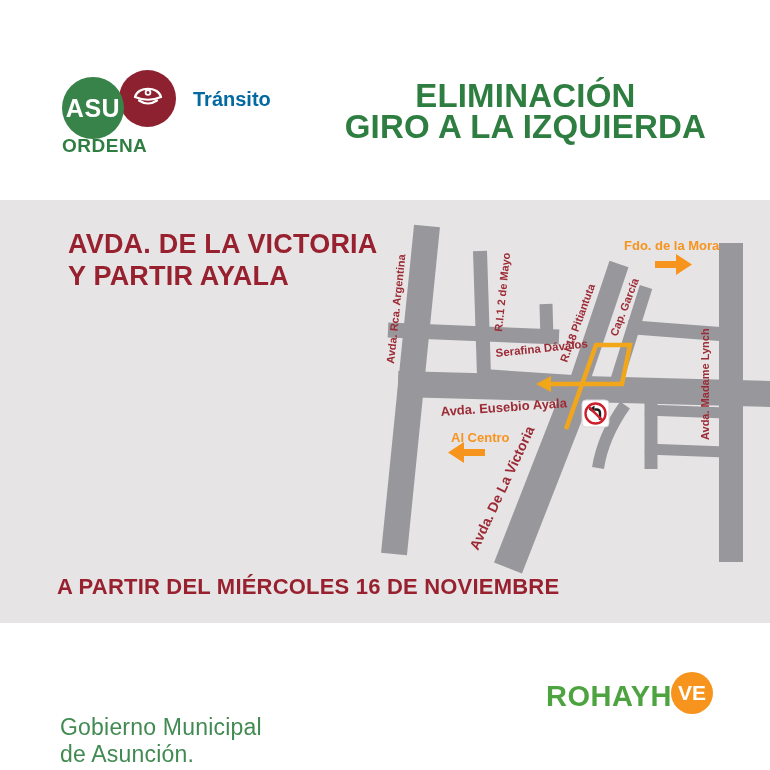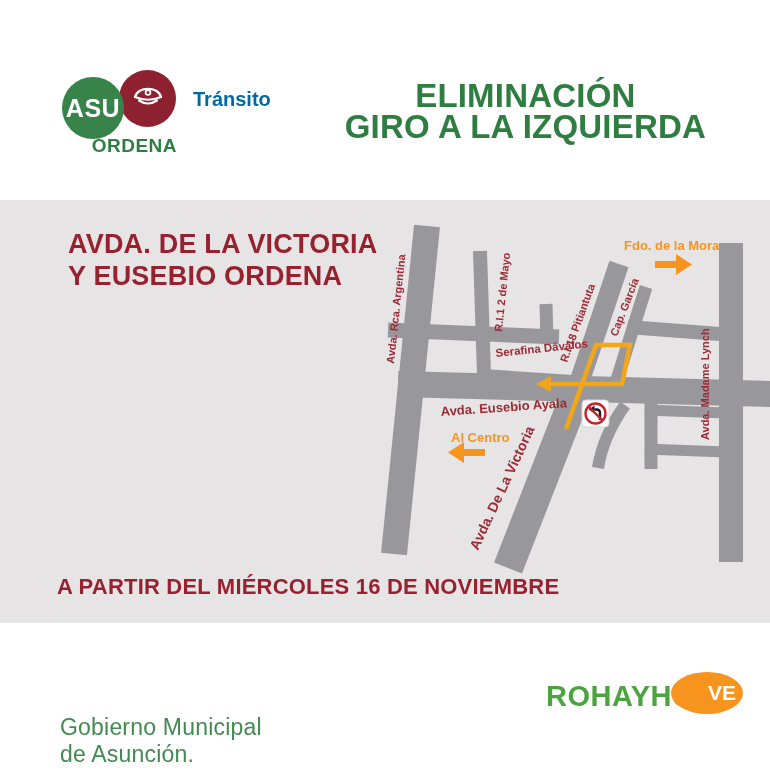--- a/index.html
+++ b/index.html
@@ -5,21 +5,21 @@
   html,body{margin:0;padding:0;background:#fff;}
   .page{position:relative;width:770px;height:770px;background:#ffffff;overflow:hidden;
         font-family:"Liberation Sans",sans-serif;}
   
   .logo-circle{position:absolute;border-radius:50%;}
   .c-green{left:62px;top:77px;width:62px;height:62px;background:#37834A;z-index:2;
            display:flex;align-items:center;justify-content:center;}
   .c-red{left:119px;top:70px;width:57px;height:57px;background:#8E2130;z-index:1;
          display:flex;align-items:center;justify-content:center;}
   .asu-text{color:#fff;font-weight:bold;font-size:25px;letter-spacing:.5px;}
-  .ordena{position:absolute;left:62px;top:135px;width:115px;text-align:right;
+  .ordena{position:absolute;left:62px;top:135px;width:115px;text-align:left;
           color:#2F7E41;font-weight:bold;font-size:19px;letter-spacing:.5px;}
   .transito{position:absolute;left:193px;top:88px;color:#0369a1;font-weight:bold;font-size:20px;}
   .title{position:absolute;right:64px;top:80px;text-align:center;color:#2F7E41;
          font-weight:bold;font-size:33px;line-height:31px;letter-spacing:.2px;}
   
   .panel{position:absolute;left:0;top:200px;width:770px;height:423px;background:#E6E4E5;}
   .heading{position:absolute;left:68px;top:28px;color:#98212F;font-weight:bold;
            font-size:27px;line-height:32px;letter-spacing:.2px;}
   .date-notice{position:absolute;left:57px;top:374px;color:#98212F;font-weight:bold;
                font-size:22px;letter-spacing:.2px;}
@@ -32,21 +32,21 @@
   .dir-label{fill:#F7941E;font-weight:bold;font-size:13px;font-family:"Liberation Sans",sans-serif;}
   .route{stroke:#F2A71B;stroke-width:4.5;fill:none;}
   
   .gov{position:absolute;left:60px;top:670px;color:#418A52;font-size:23px;line-height:27px;
        font-weight:500;letter-spacing:.2px;margin-top:44px;}
   .brand{position:absolute;left:546px;top:676px;height:42px;}
   .brand-text{color:#4CA33F;font-weight:bold;font-size:29px;letter-spacing:.5px;
               position:absolute;left:0;top:4px;}
   .brand-badge{position:absolute;left:125px;top:-4px;width:42px;height:42px;border-radius:50%;
                background:#F7941E;display:flex;align-items:center;justify-content:center;
-               color:#fff;font-weight:bold;font-size:21px;padding-left:30px;}
+               color:#fff;font-weight:bold;font-size:21px;}
 </style>
 </head>
 <body>
 
 <div class="page">
 
   <div>
     <div class="logo-circle c-red">
       <span>
         <svg width="36" height="30" viewBox="0 0 36 30">
@@ -118,21 +118,21 @@
       <g>
         <text class="dir-label" x="624" y="250">Fdo. de la Mora</text>
         <polygon points="655,261 676,261 676,254 692,264.5 676,275 676,268 655,268" fill="#F7941E"></polygon>
         <text class="dir-label" x="451" y="442">Al Centro</text>
         <polygon points="448,452.5 464,442 464,449 485,449 485,456 464,456 464,463" fill="#F7941E"></polygon>
       </g>
     </svg>
 
     <div class="heading">
       <div>AVDA. DE LA VICTORIA</div>
-      <div>Y EUSEBIO ORDENA</div>
+      <div>Y PARTIR AYALA</div>
     </div>
 
     <div class="date-notice">A PARTIR DEL MIÉRCOLES 16 DE NOVIEMBRE</div>
   </div>
 
   <div>
     <div class="gov">
       <div>Gobierno Municipal</div>
       <div>de Asunción.</div>
     </div>

